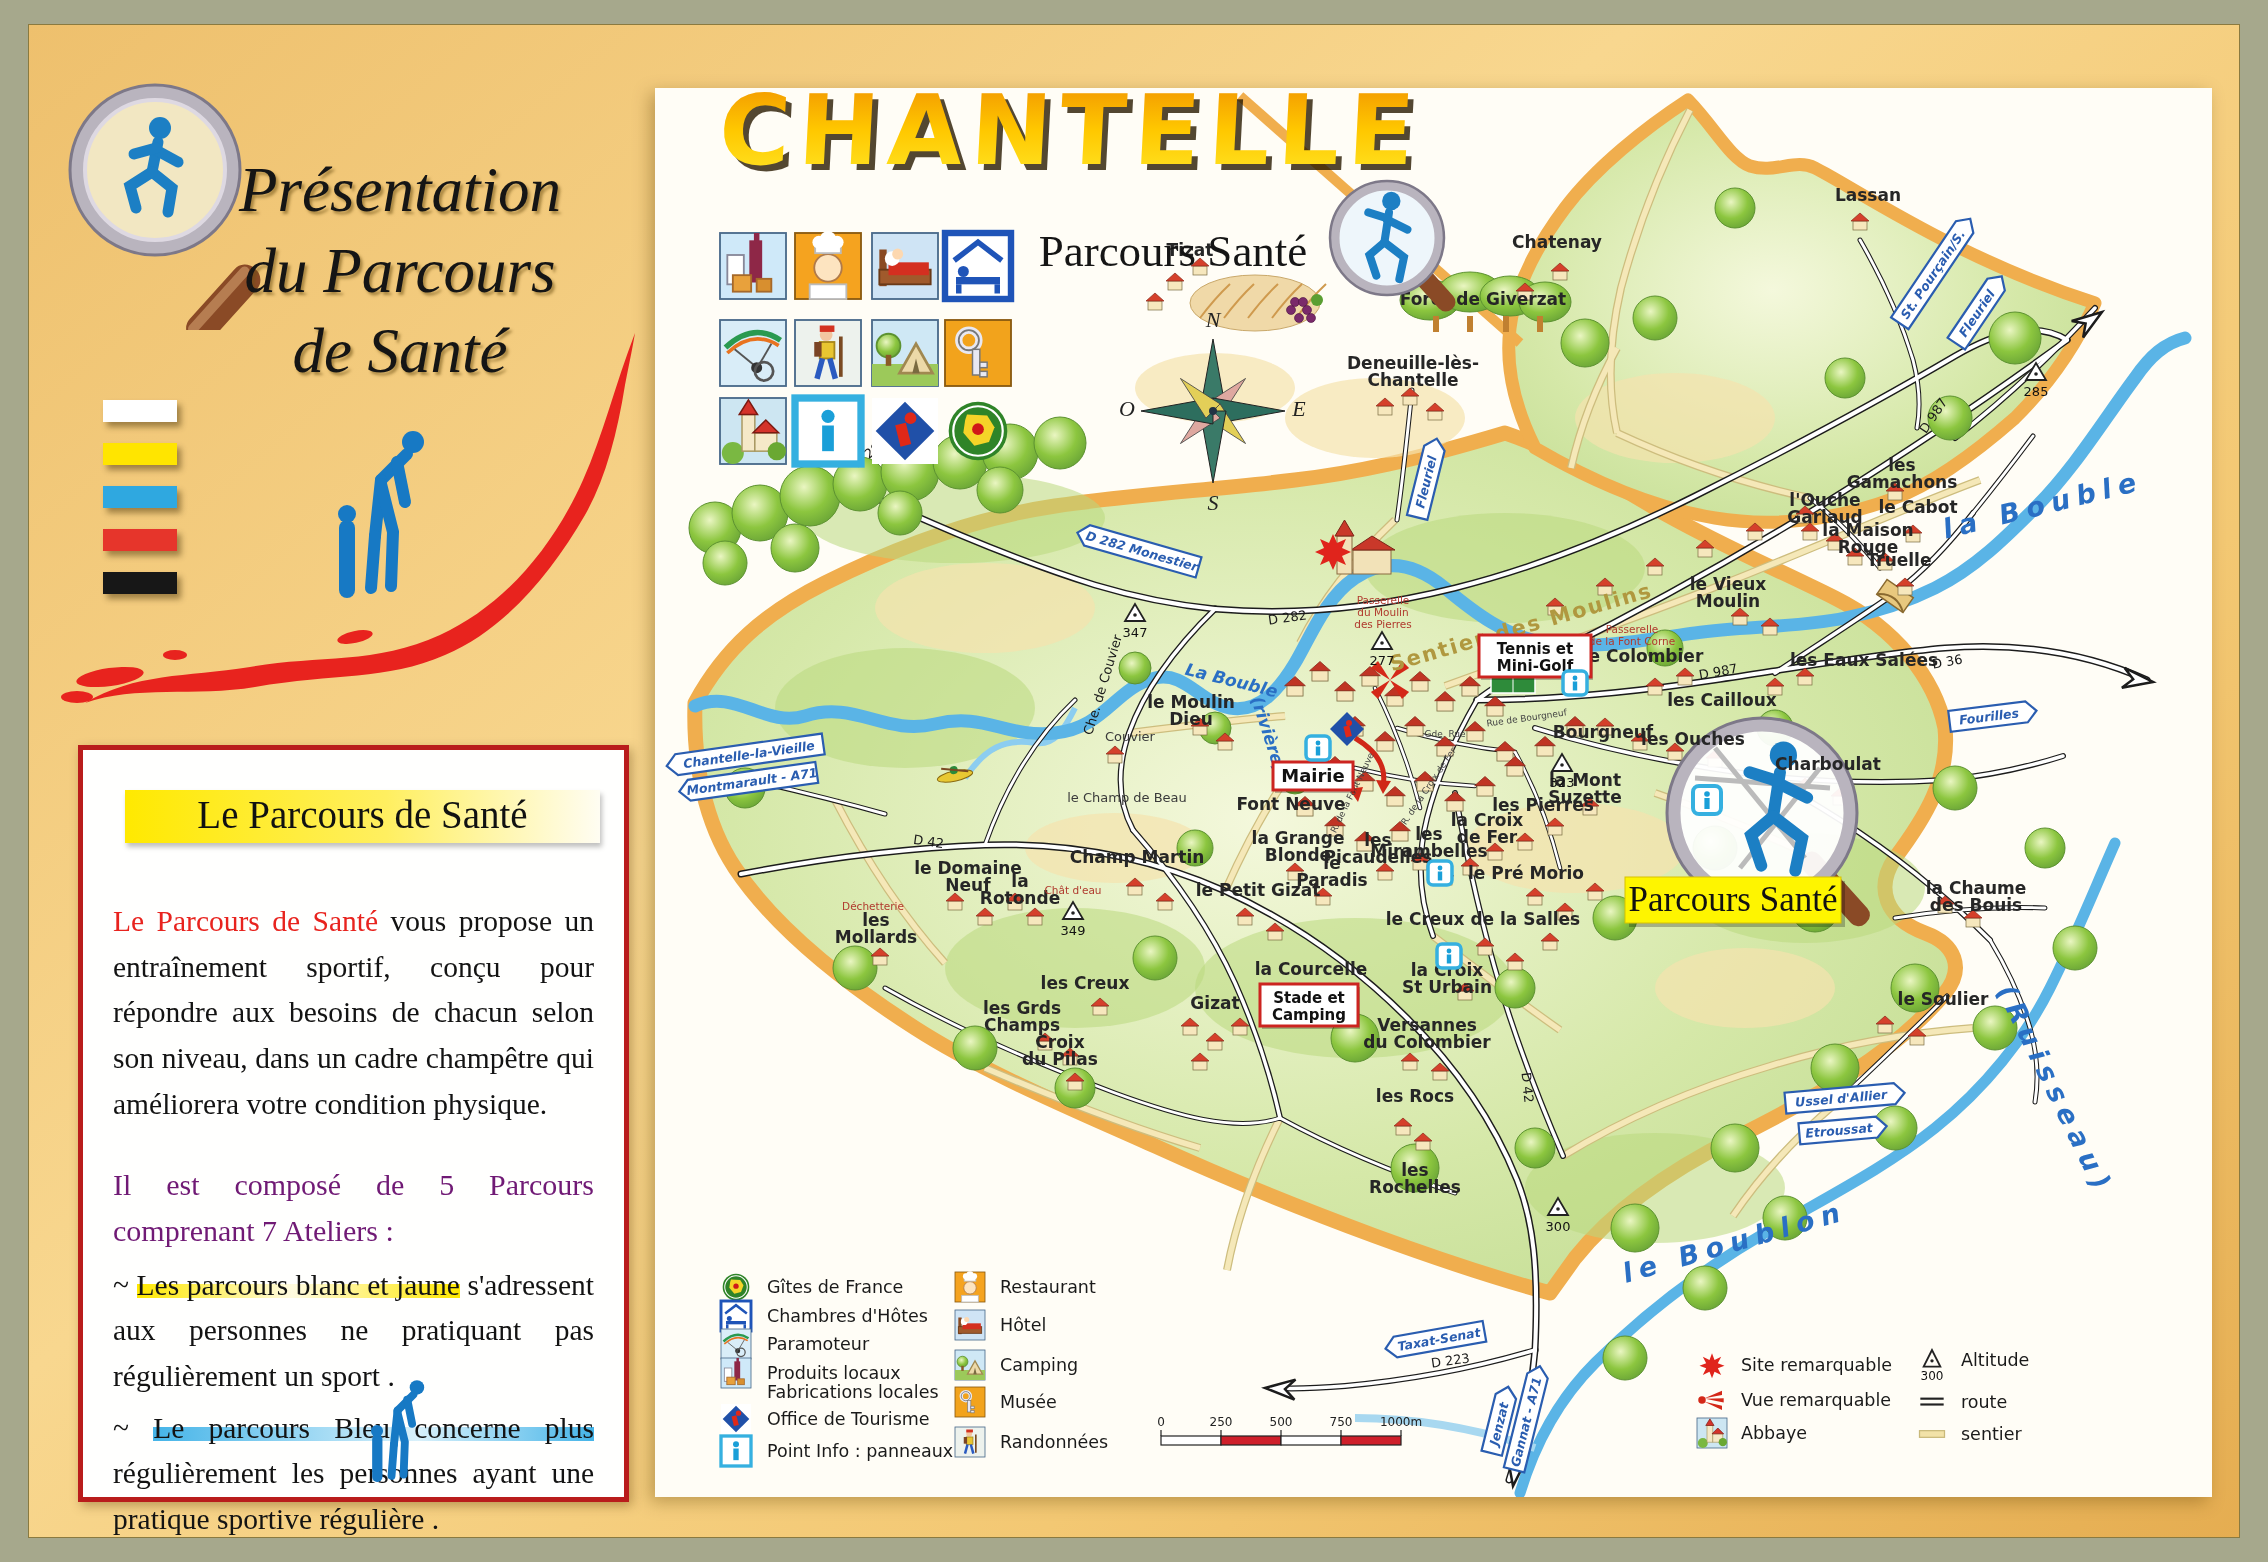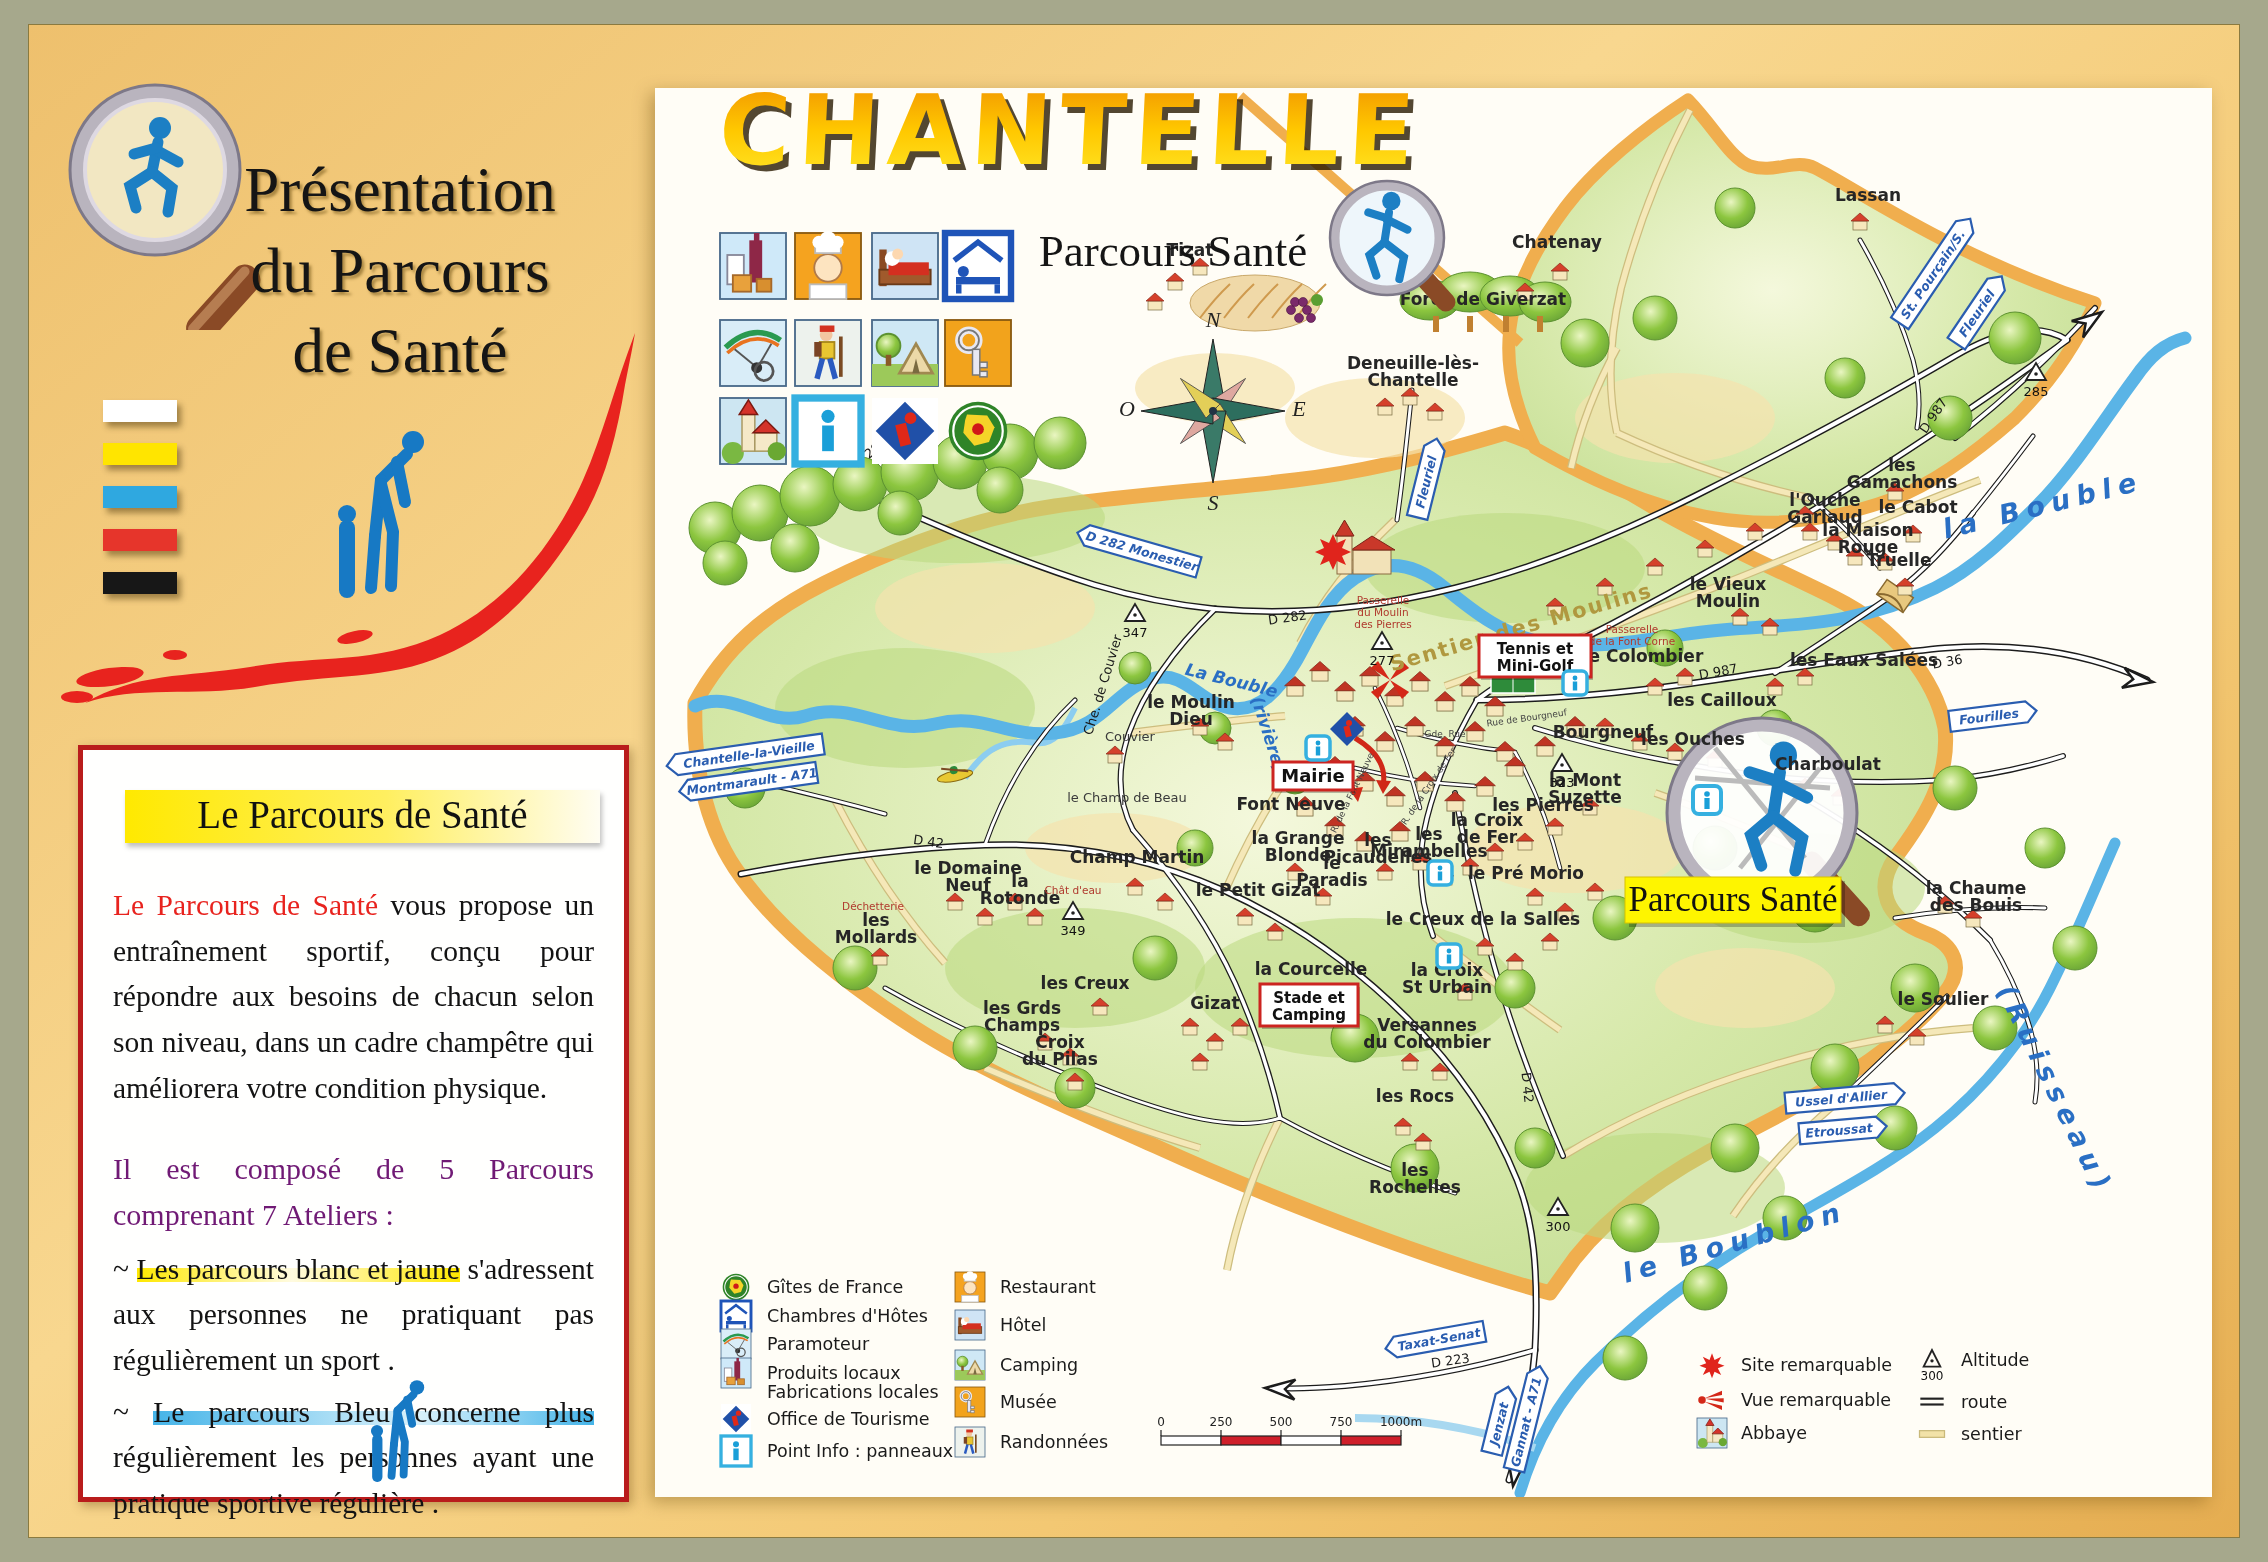--- a/index.html
+++ b/index.html
@@ -4,32 +4,32 @@
 <style>
   html,body{margin:0;padding:0;width:2268px;height:1562px;overflow:hidden;
     font-family:"Liberation Sans",sans-serif;background:#a6a88c;position:relative}
   .gold-panel{position:absolute;left:28px;top:24px;width:2212px;height:1514px;
     background:linear-gradient(140deg,#eec06d 0%,#f8d78f 40%,#f3c873 70%,#e5ad51 100%);
     box-shadow:inset 0 0 0 1px #8a7a40;}
   .map-panel{position:absolute;left:655px;top:88px;width:1557px;height:1409px;
     background:#fffdf6;box-shadow:-5px 5px 16px rgba(90,60,0,.35);}
   .panel-title{position:absolute;left:150px;top:150px;width:500px;text-align:center;
     font-family:"Liberation Serif",serif;font-size:63px;line-height:1.28;color:#151515;
-    text-shadow:2.5px 2.5px 3px rgba(110,80,20,.55);}
+    text-shadow:2.5px 2.5px 3px rgba(110,80,20,.55);font-style:italic;}
   .color-bars{position:absolute;left:103px;top:400px;}
   .color-bars div{width:74px;height:22px;margin-bottom:21px;box-shadow:4px 5px 6px rgba(60,40,0,.45);}
   .info-box{position:absolute;left:78px;top:745px;width:541px;height:747px;background:#fffffe;
     border:5px solid #b91c1c;box-shadow:3px 4px 10px rgba(80,50,0,.35);}
   .info-heading{display:block;margin:40px 24px 0 42px;text-align:center;
     font-family:"Liberation Serif",serif;font-size:39px;color:#111;padding:2px 0 6px;
     background:linear-gradient(90deg,#ffe900 0%,#ffef60 55%,#fffdf2 100%);
     box-shadow:2px 4px 5px rgba(0,0,0,.25);}
   .para{margin:0;padding:0 30px;font-family:"Liberation Serif",serif;font-size:29.5px;
     line-height:1.55;color:#131313;text-align:justify;}
-  .p1{margin-top:40px}
+  .p1{margin-top:56px}
   .p2{margin-top:34px;color:#701a75;font-size:30px;}
   .lead-red{color:#e8231e;}
   .hl{background-repeat:no-repeat;background-size:100% 14px;background-position:0 86%;}
   .hl-y{background-image:linear-gradient(90deg,#ffe800,#fffbe0 48%,#ffe800);}
   .hl-b{background-image:linear-gradient(90deg,#45b4e8,#d9f1fb 60%,#45b4e8);}
   .abs{position:absolute;}
   svg text{user-select:none}
 </style>
 </head>
 <body>

